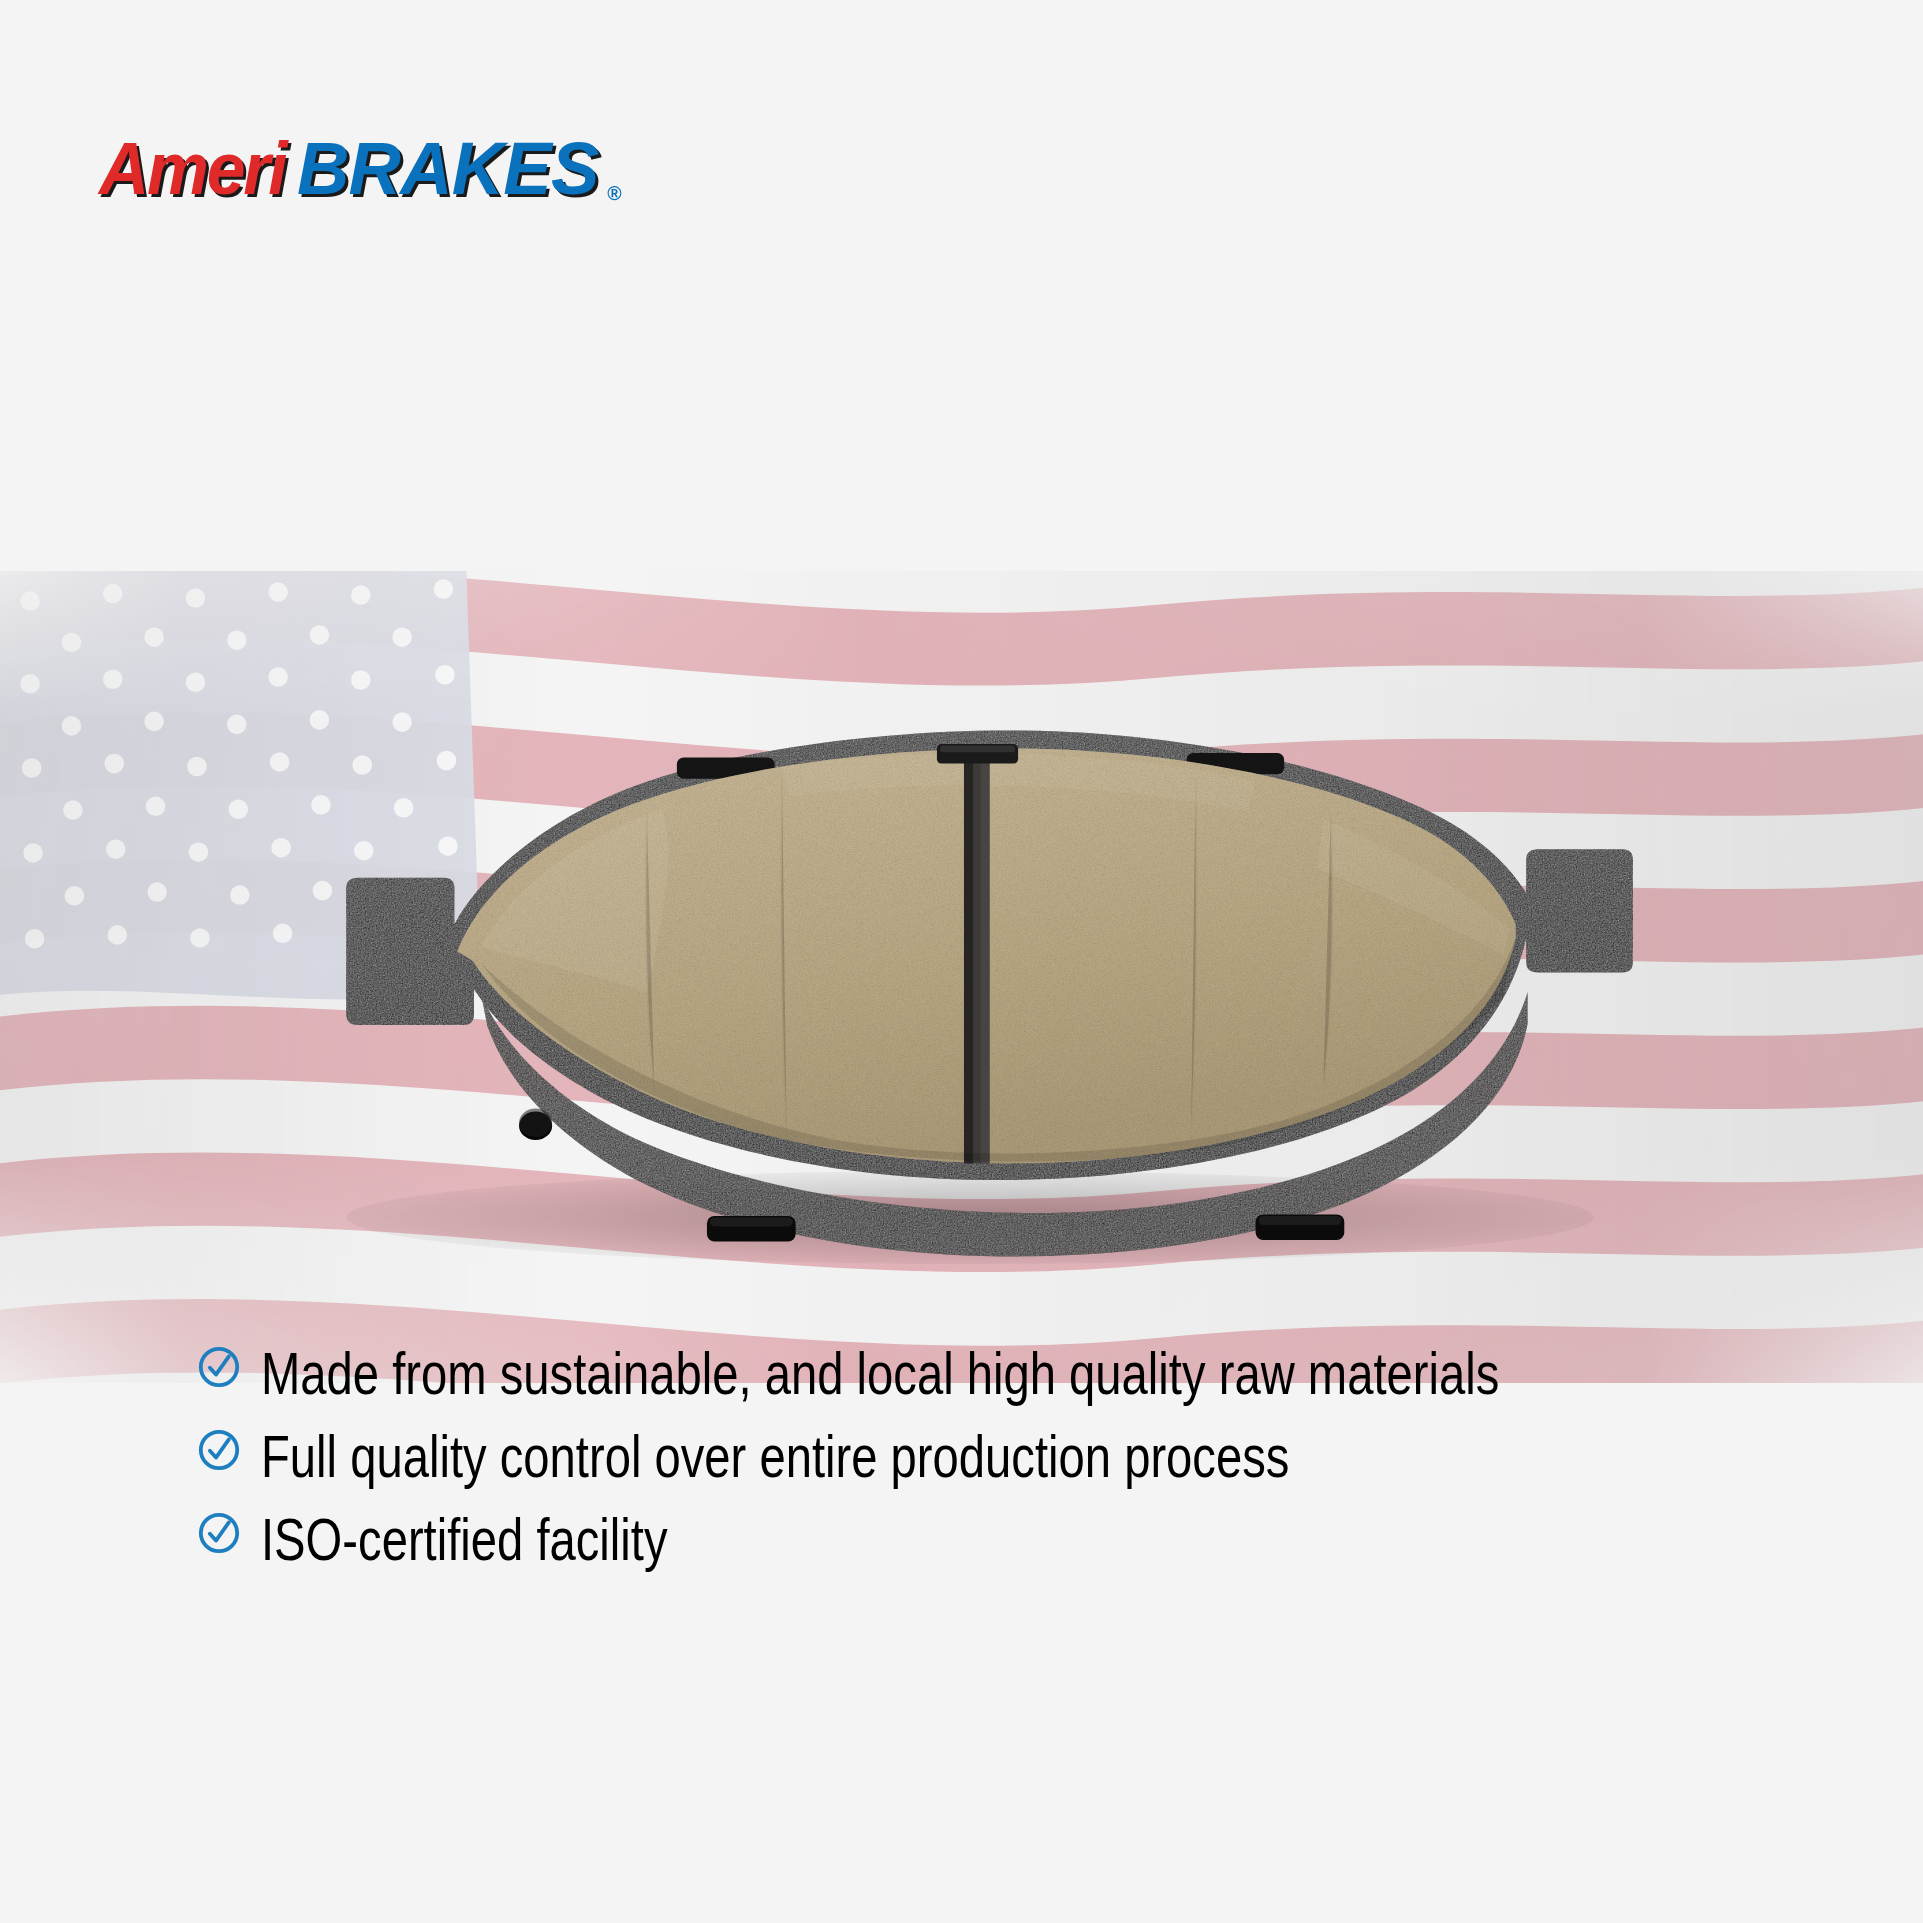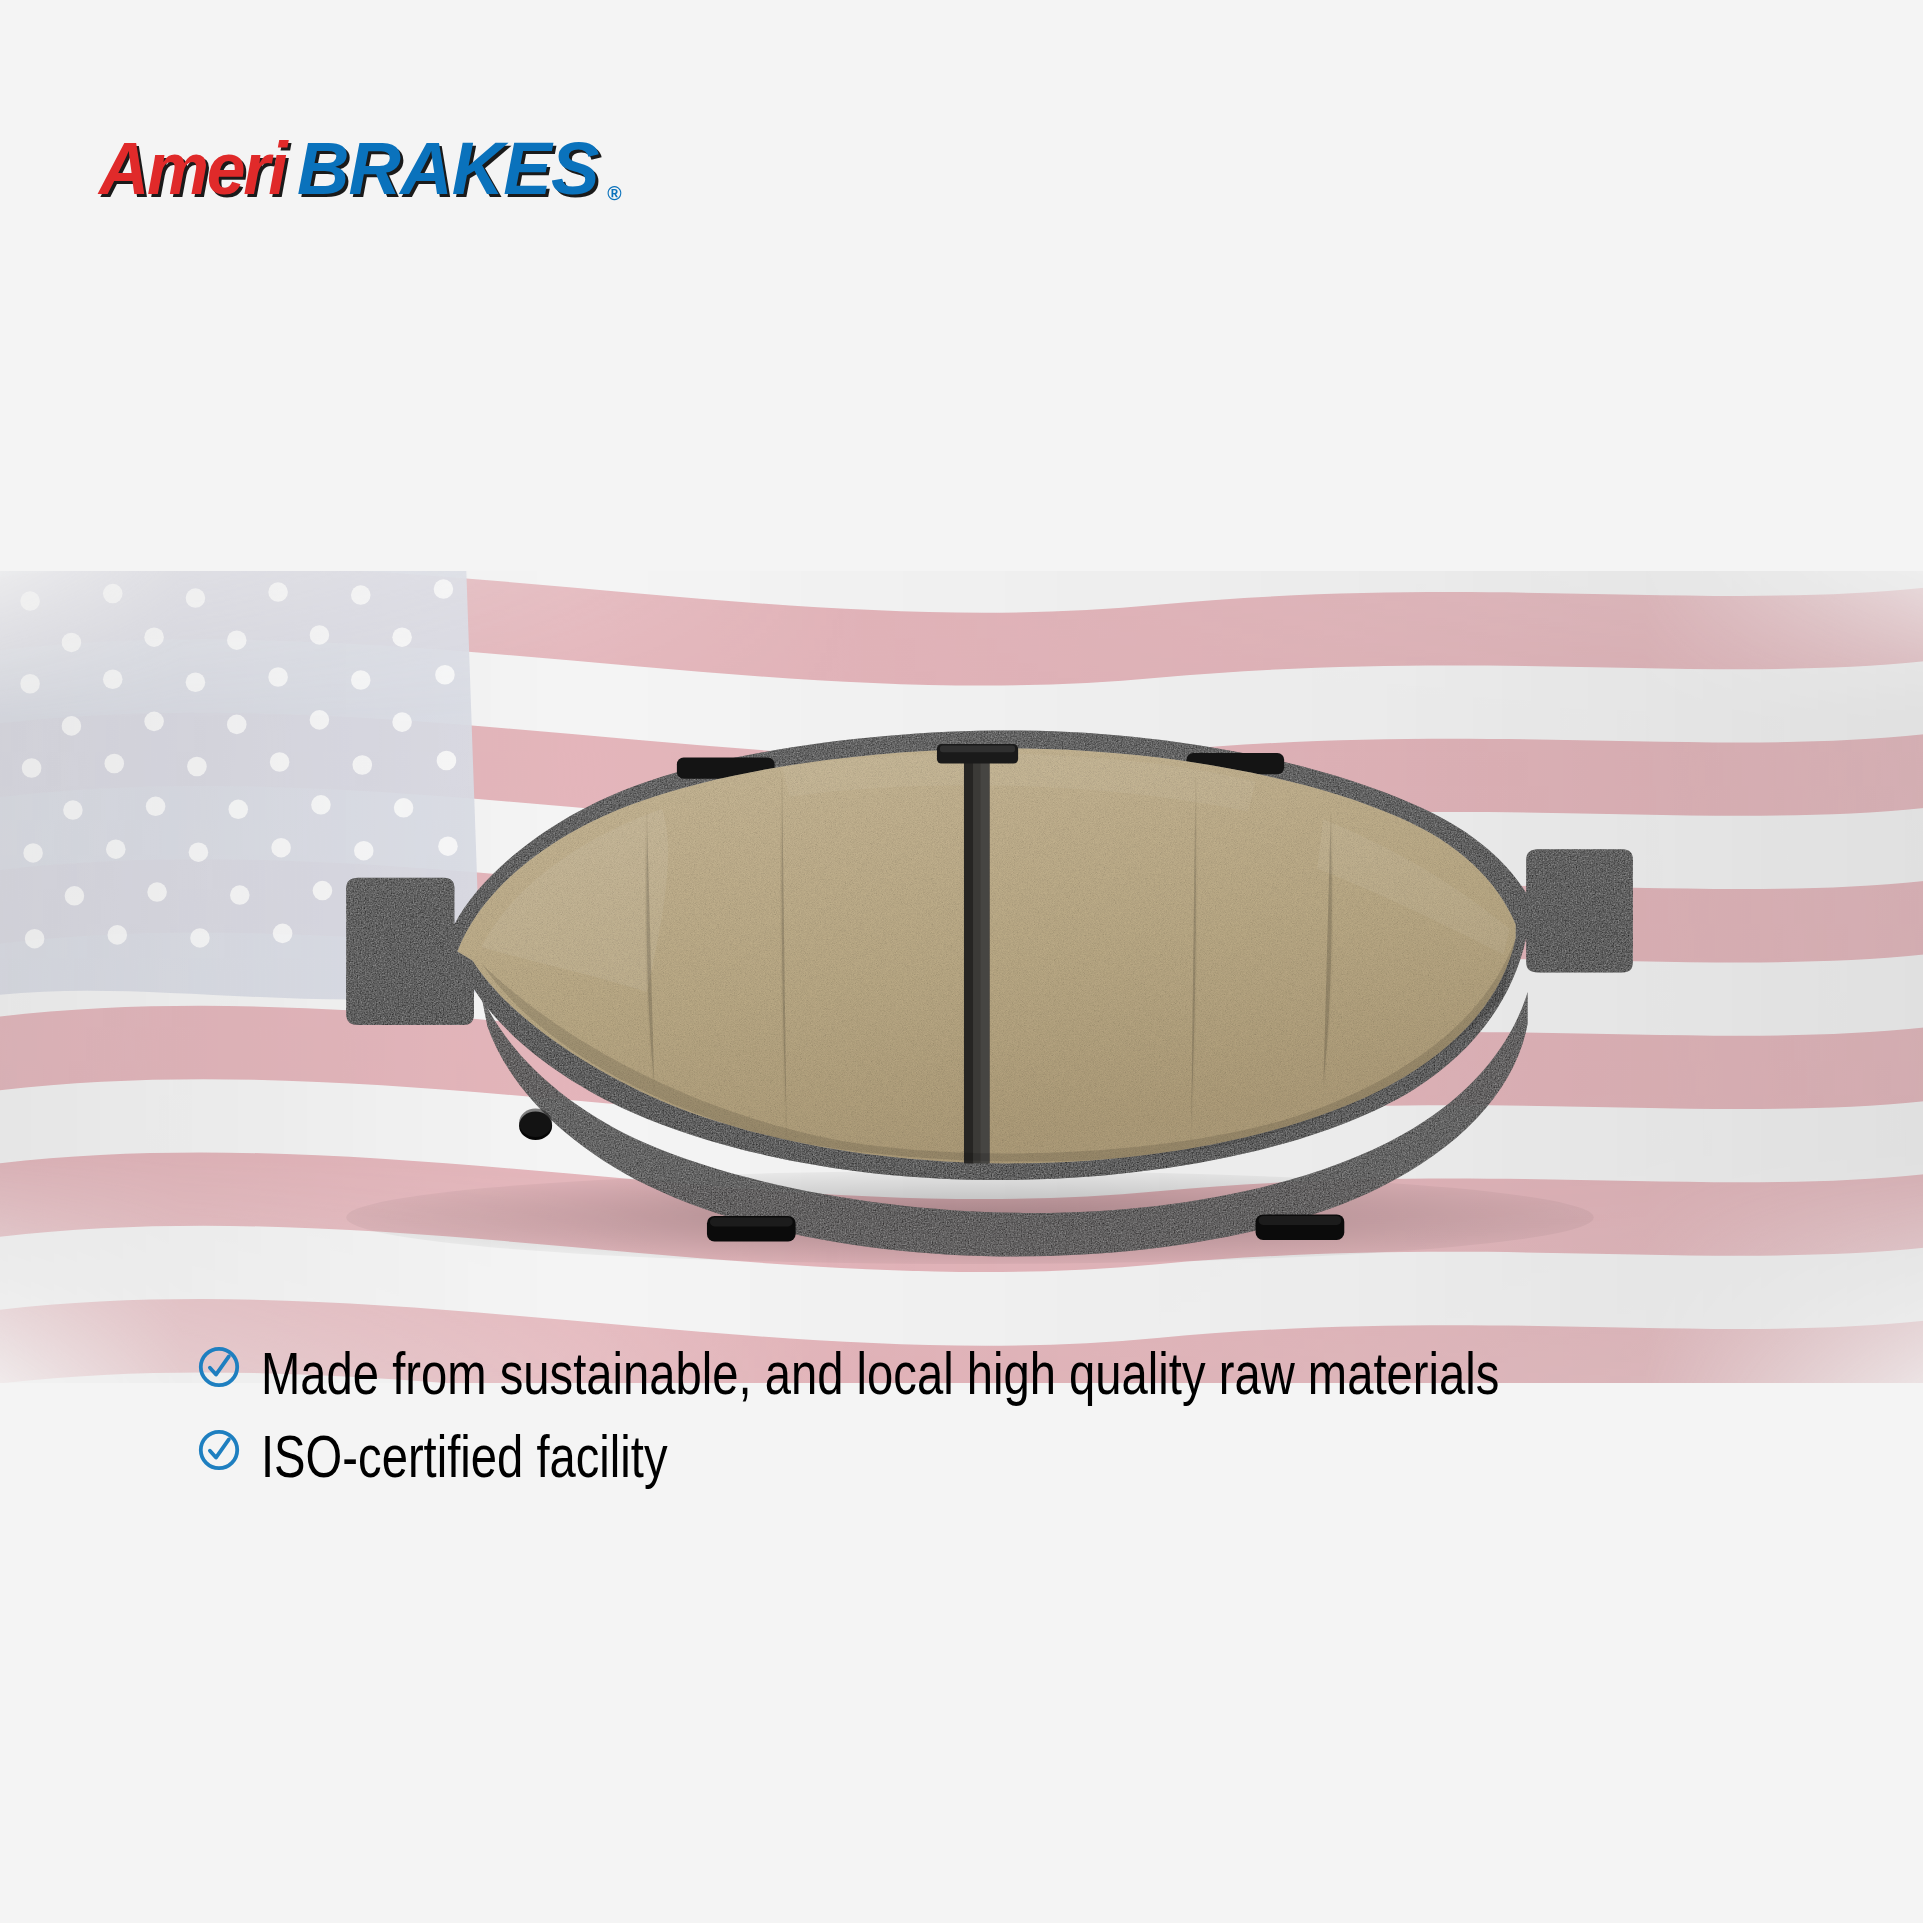--- a/index.html
+++ b/index.html
@@ -389,20 +389,29 @@
     <div class="bullet">
       <span class="chk">
         <svg viewBox="0 0 58 58">
           <circle cx="29" cy="29" r="24" fill="none" stroke="#1E7FC0" stroke-width="5"></circle>
           <path d="M17 30 L25 39 L42 15" fill="none" stroke="#1E7FC0" stroke-width="5" stroke-linecap="round" stroke-linejoin="round"></path>
         </svg>
       </span>
       <span class="btxt">Made from sustainable, and local high quality raw materials</span>
     </div>
 
+    <div class="bullet">
+      <span class="chk">
+        <svg viewBox="0 0 58 58">
+          <circle cx="29" cy="29" r="24" fill="none" stroke="#1E7FC0" stroke-width="5"></circle>
+          <path d="M17 30 L25 39 L42 15" fill="none" stroke="#1E7FC0" stroke-width="5" stroke-linecap="round" stroke-linejoin="round"></path>
+        </svg>
+      </span>
+      <span class="btxt">Full quality control over entire production process</span>
+    </div>
 
 
     <div class="bullet">
       <span class="chk">
         <svg viewBox="0 0 58 58">
           <circle cx="29" cy="29" r="24" fill="none" stroke="#1E7FC0" stroke-width="5"></circle>
           <path d="M17 30 L25 39 L42 15" fill="none" stroke="#1E7FC0" stroke-width="5" stroke-linecap="round" stroke-linejoin="round"></path>
         </svg>
       </span>
       <span class="btxt">ISO-certified facility</span>

